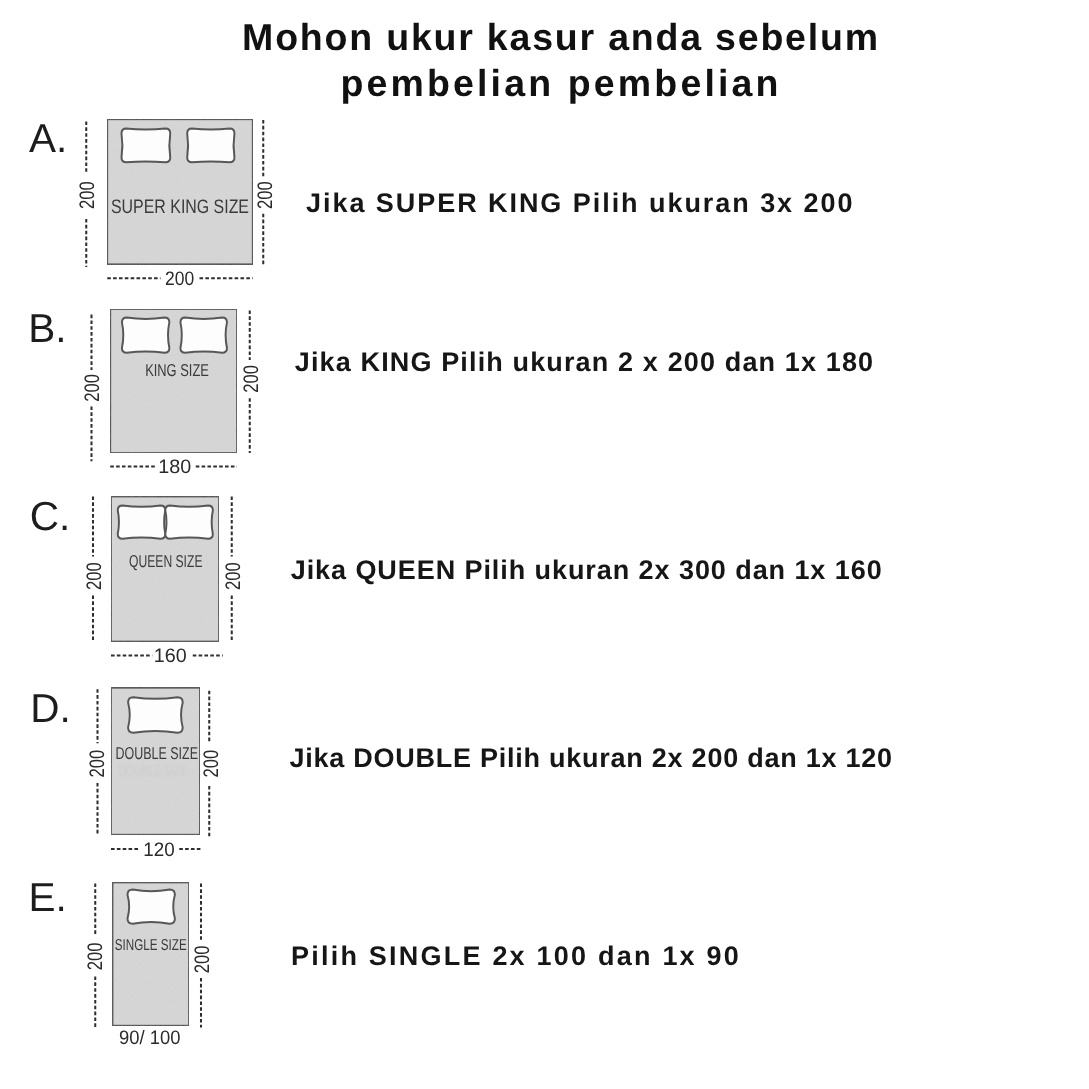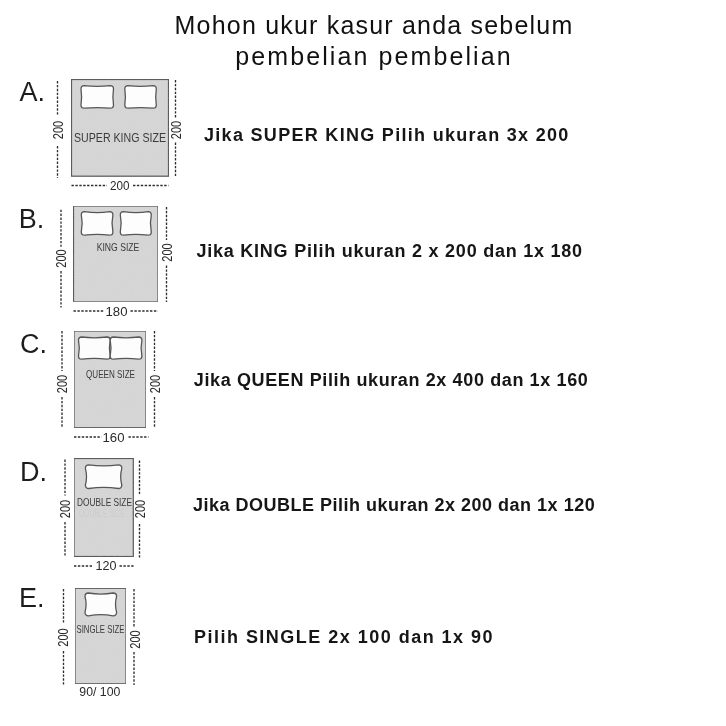--- a/index.html
+++ b/index.html
@@ -1,30 +1,30 @@
 <!DOCTYPE html>
 <html><head><meta charset="utf-8">
 <style>
 html,body{margin:0;padding:0;background:#fff}
 body{width:726px;height:726px;position:relative;overflow:hidden;
 font-family:"Liberation Sans",sans-serif}
-.t1,.t2{position:absolute;left:22px;width:704px;font-size:25px;font-weight:normal;color:#111;
+.t1,.t2{position:absolute;left:22px;width:704px;font-size:25px;font-weight:bold;color:#111;
 text-align:center;line-height:1;white-space:nowrap}
 .t1{top:13.3px;letter-spacing:1.2px}
 .t2{top:43.8px;letter-spacing:2.1px}
 .rt{position:absolute;font-size:18px;font-weight:bold;color:#161616;white-space:nowrap;line-height:1;
 }
 .lt{position:absolute;font-size:27px;color:#1d1d1d;line-height:1;white-space:nowrap}
 </style></head>
 <body>
 <div class="t1">Mohon ukur kasur anda sebelum</div>
 <div class="t2">pembelian pembelian</div>
 <div class="rt" style="left:204px;top:126.4px;letter-spacing:1.3px">Jika SUPER KING Pilih ukuran 3x 200</div>
-<div class="rt" style="left:196.5px;top:242px;letter-spacing:0.76px">Jika KING Pilih ukuran 2 x 200 dan 1x 180</div>
-<div class="rt" style="left:193.8px;top:371.4px;letter-spacing:0.62px">Jika QUEEN Pilih ukuran 2x 400 dan 1x 160</div>
+<div class="rt" style="left:196.5px;top:232px;letter-spacing:0.76px">Jika KING Pilih ukuran 2 x 200 dan 1x 180</div>
+<div class="rt" style="left:193.8px;top:371.4px;letter-spacing:0.62px">Jika QUEEN Pilih ukuran 2x 300 dan 1x 160</div>
 <div class="rt" style="left:193.0px;top:496.0px;letter-spacing:0.5px">Jika DOUBLE Pilih ukuran 2x 200 dan 1x 120</div>
 <div class="rt" style="left:194.0px;top:627.5px;letter-spacing:1.48px">Pilih SINGLE 2x 100 dan 1x 90</div>
 <div class="lt" style="left:19.4px;top:78.9px">A.</div>
 <div class="lt" style="left:18.8px;top:205.7px">B.</div>
 <div class="lt" style="left:19.9px;top:331.2px">C.</div>
 <div class="lt" style="left:20.1px;top:458.9px">D.</div>
 <div class="lt" style="left:19.0px;top:585.4px">E.</div>
 <svg width="726" height="726" viewBox="0 0 726 726" font-family="&quot;Liberation Sans&quot;,sans-serif" style="position:absolute;left:0;top:0">
 <defs>
       <filter id="blur1">

